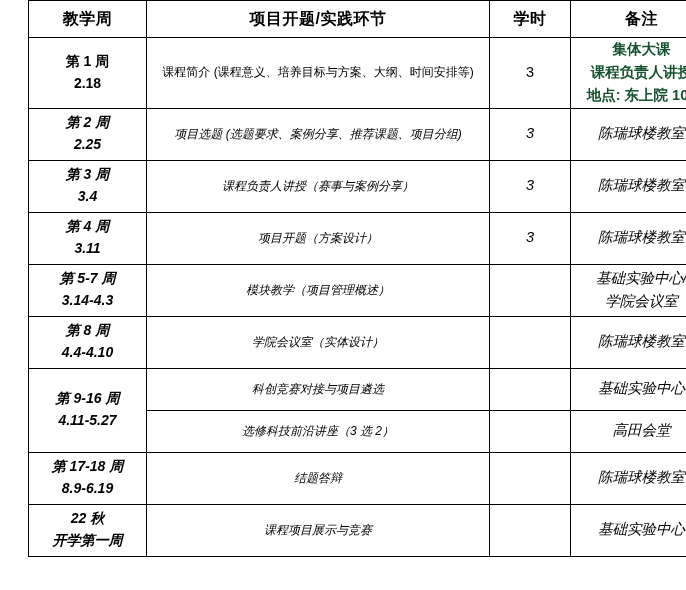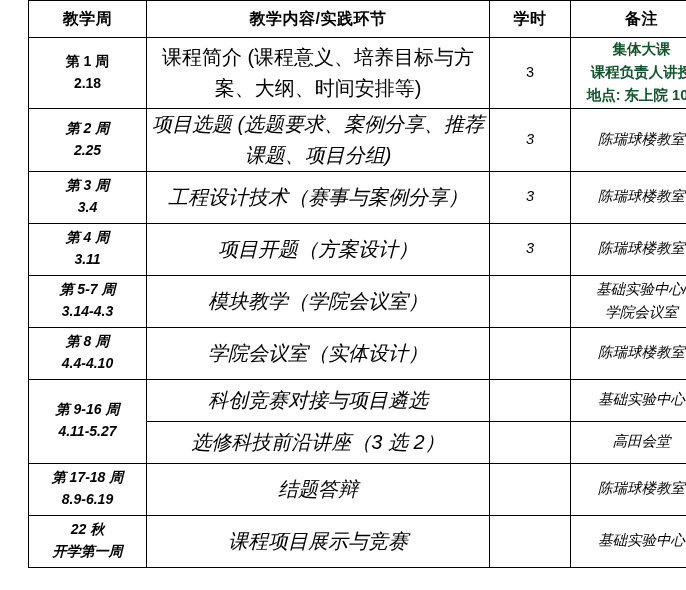--- a/index.html
+++ b/index.html
@@ -43,21 +43,21 @@
     font-size: 14.5px;
   }
   .week-cell {
     font-weight: bold;
     font-size: 14px;
     line-height: 1.55;
     padding: 7px 4px;
   }
   .week-cell .wk-line2 { font-weight: bold; }
   .content-cell {
-    font-size: 20px;
+    font-size: 12px;
     line-height: 1.55;
     padding: 7px 26px;
     text-align: center;
   }
   .hours-cell {
     font-size: 14.5px;
   }
   .remark-cell {
     font-size: 14.5px;
     line-height: 1.6;
@@ -76,21 +76,21 @@
 <table class="schedule">
   <colgroup>
     <col class="c-week">
     <col class="c-content">
     <col class="c-hours">
     <col class="c-remark">
   </colgroup>
   <thead>
     <tr>
       <th>教学周</th>
-      <th>教学内容/实践环节</th>
+      <th>项目开题/实践环节</th>
       <th>学时</th>
       <th>备注</th>
     </tr>
   </thead>
   <tbody>
 
     <tr class="row-tall">
       <td class="week-cell">
         <div>第 1 周</div>
         <div class="wk-line2">2.18</div>
@@ -114,21 +114,21 @@
       <td class="cell remark-cell">
         <div>陈瑞球楼教室</div>
       </td>
     </tr>
 
     <tr class="row-mid">
       <td class="week-cell">
         <div>第 3 周</div>
         <div class="wk-line2">3.4</div>
       </td>
-      <td class="cell content-cell">工程设计技术（赛事与案例分享）</td>
+      <td class="cell content-cell">课程负责人讲授（赛事与案例分享）</td>
       <td class="cell hours-cell">3</td>
       <td class="cell remark-cell">
         <div>陈瑞球楼教室</div>
       </td>
     </tr>
 
     <tr class="row-mid">
       <td class="week-cell">
         <div>第 4 周</div>
         <div class="wk-line2">3.11</div>
@@ -138,21 +138,21 @@
       <td class="cell remark-cell">
         <div>陈瑞球楼教室</div>
       </td>
     </tr>
 
     <tr class="row-mid">
       <td class="week-cell">
         <div>第 5-7 周</div>
         <div class="wk-line2">3.14-4.3</div>
       </td>
-      <td class="cell content-cell">模块教学（学院会议室）</td>
+      <td class="cell content-cell">模块教学（项目管理概述）</td>
       <td class="cell hours-cell"></td>
       <td class="cell remark-cell">
         <div>基础实验中心/</div>
         <div>学院会议室</div>
       </td>
     </tr>
 
     <tr class="row-mid">
       <td class="week-cell">
         <div>第 8 周</div>

